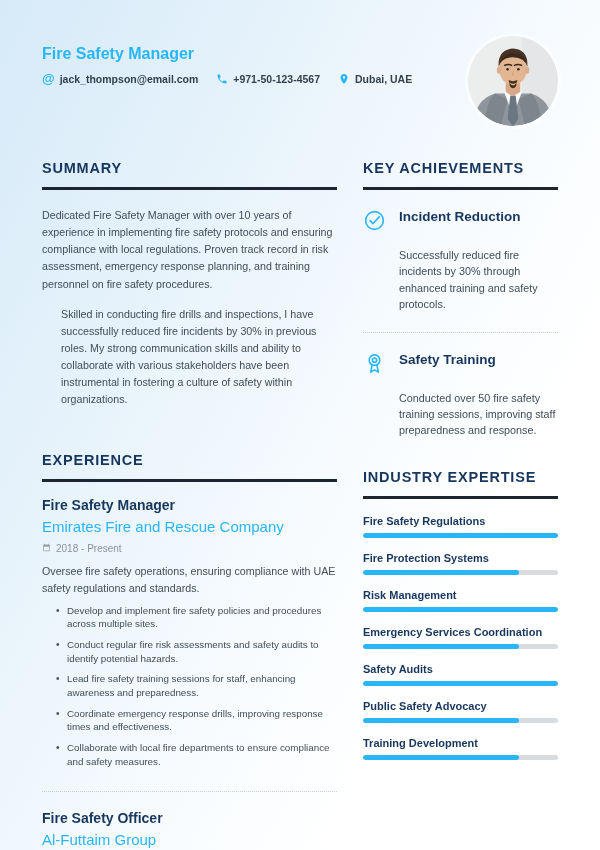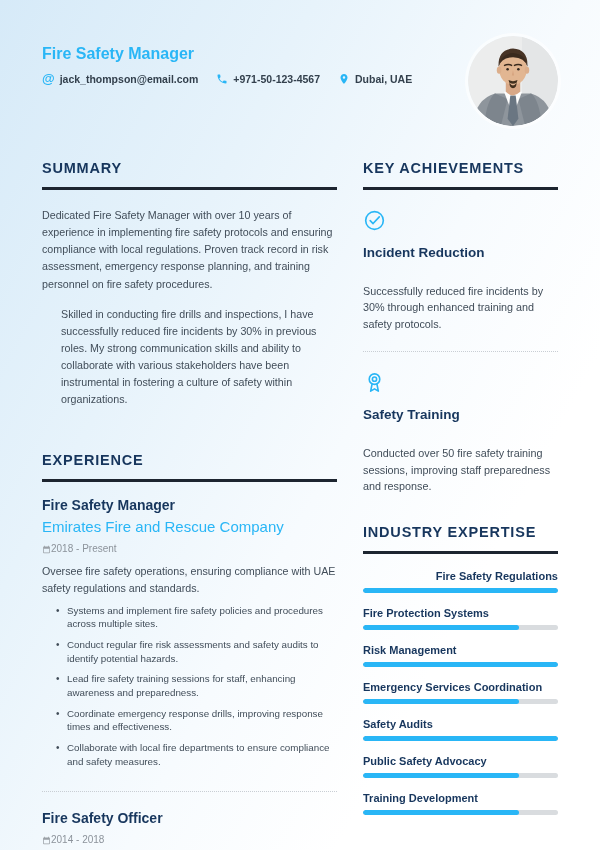--- a/index.html
+++ b/index.html
@@ -40,42 +40,42 @@
 
   
   .summary-body { margin-top:17px; font-size:10.7px; line-height:1.6; color:#414d59; }
   .summary-body p + p { margin-top:13px;margin-left:19px; }
 
   
   .experience-section { margin-top:44px; }
   .job { margin-top:15px; }
   .job-title { font-size:14px; font-weight:700; color:#17365d; }
   .job-company { font-size:15px; font-weight:400; color:#29b6f6; margin-top:5px; }
-  .job-dates { display:flex; align-items:flex-end; margin-top:8px;
+  .job-dates { display:flex; align-items:flex-start; gap:5px; margin-top:8px;
                font-size:10px; color:#8c939b; }
   .job-dates svg { width:9px; height:9px; }
   .job-desc { margin-top:9px; font-size:10.7px; line-height:1.55; color:#414d59; }
   .job-bullets { list-style:none; margin-top:6px; padding-left:14px; }
   .job-bullets li { position:relative; font-size:9.8px; line-height:1.4; color:#414d59;
                     padding-left:11px; margin-top:7px; }
   .job-bullets li::before { content:"•"; position:absolute; left:0; top:0; color:#414d59; font-size:10px; }
   .jobs-divider { border:none; border-top:1px dotted #c9ced4; margin:22px 0 18px 0; }
 
   
-  .ach-item { display:flex; gap:13px; margin-top:19px;flex-direction:column; }
+  .ach-item { display:flex; gap:13px; margin-top:19px; }
   .ach-icon { flex-shrink:0; width:23px; height:23px; }
   .ach-icon svg { width:23px; height:23px; }
   .ach-title { font-size:13.5px; font-weight:700; color:#17365d; }
   .ach-text { margin-top:23px; font-size:10.8px; line-height:1.52; color:#414d59; }
   .ach-divider { border:none; border-top:1px dotted #c9ced4; margin:19px 0 5px 0; }
 
   
   .expertise-section { margin-top:30px; }
   .skill { margin-top:14px; }
-  .skill:first-of-type { margin-top:16px;text-align:right; }
+  .skill:first-of-type { margin-top:16px; }
   .skill-label { font-size:11px; font-weight:700; color:#17365d; }
   .skill-track { margin-top:6px; height:5px; border-radius:3px; background:#d9dcdf; overflow:hidden; }
   .skill-fill { height:100%; border-radius:3px; background:#29b6f6; }
 </style>
 </head>
 <body>
 
 <div class="page">
 
   <header class="header">
@@ -169,32 +169,33 @@
           <div class="job-title">Fire Safety Manager</div>
           <div class="job-company">Emirates Fire and Rescue Company</div>
           <div class="job-dates">
             <svg viewBox="0 0 24 24" fill="#9aa0a6">
                 <path d="M19 4h-1V2h-2v2H8V2H6v2H5a2 2 0 0 0-2 2v14a2 2 0 0 0 2 2h14a2 2 0 0 0 2-2V6a2 2 0 0 0-2-2zm0 16H5V10h14v10z"></path>
               </svg>
             <span>2018 - Present</span>
           </div>
           <p class="job-desc">Oversee fire safety operations, ensuring compliance with UAE safety regulations and standards.</p>
           <ul class="job-bullets">
-            <li>Systems and implement fire safety policies and procedures across multiple sites.</li>
+            <li>Develop and implement fire safety policies and procedures across multiple sites.</li>
             <li>Conduct regular fire risk assessments and safety audits to identify potential hazards.</li>
             <li>Lead fire safety training sessions for staff, enhancing awareness and preparedness.</li>
             <li>Coordinate emergency response drills, improving response times and effectiveness.</li>
             <li>Collaborate with local fire departments to ensure compliance and safety measures.</li>
           </ul>
         </div>
 
         <hr class="jobs-divider">
 
         <div class="job" style="margin-top:0;">
           <div class="job-title">Fire Safety Officer</div>
+          <div class="job-company">Al-Futtaim Group</div>
           <div class="job-dates">
             <svg viewBox="0 0 24 24" fill="#9aa0a6">
                 <path d="M19 4h-1V2h-2v2H8V2H6v2H5a2 2 0 0 0-2 2v14a2 2 0 0 0 2 2h14a2 2 0 0 0 2-2V6a2 2 0 0 0-2-2zm0 16H5V10h14v10z"></path>
               </svg>
             <span>2014 - 2018</span>
           </div>
           <p class="job-desc">Managed fire safety inspections and compliance audits in retail and commercial properties.</p>
 
         </div>
       </section>

